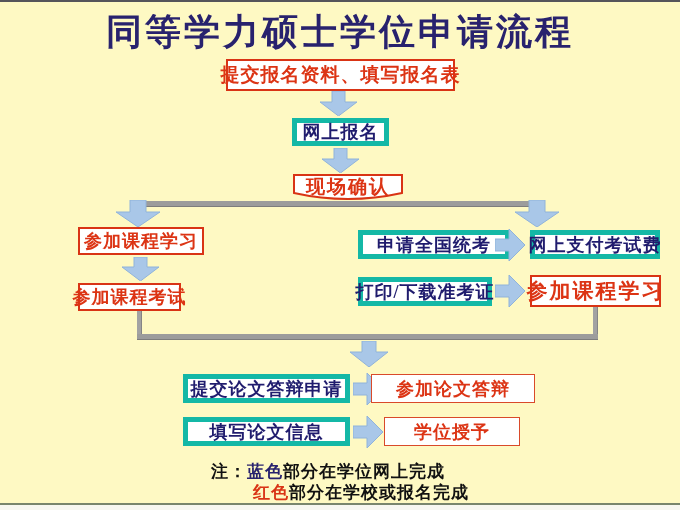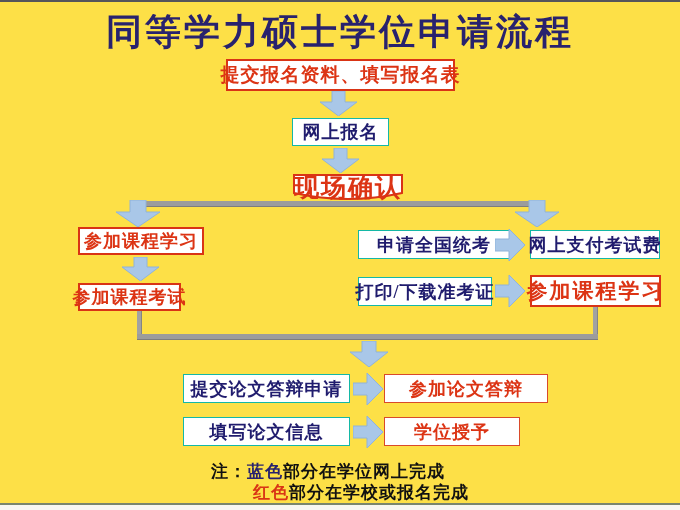--- a/index.html
+++ b/index.html
@@ -5,52 +5,52 @@
   html,body{margin:0;padding:0;}
   body{
     width:680px;height:510px;
     background:#f7f7f1;
     font-family:"Liberation Sans","DejaVu Sans",sans-serif;
     overflow:hidden;
   }
   .canvas{
     position:relative;
     width:680px;height:505px;
-    background:#fde047;
+    background:#fef9c3;
     border-top:2px solid #55555a;
     border-bottom:2px solid #79866d;
     box-sizing:border-box;
   }
   .page-title{
     position:absolute;left:0;top:6px;width:680px;
     text-align:center;
     font-size:36px;font-weight:bold;color:#28226e;
     letter-spacing:3px;white-space:nowrap;
   }
   .box{
     position:absolute;
     background:#ffffff;
     box-sizing:border-box;
     display:flex;align-items:center;justify-content:center;
     font-weight:bold;font-size:18px;
     white-space:nowrap;letter-spacing:1px;
   }
-  .navy{border:1px solid #14b8a6;color:#201c6e;font-family:Liberation Serif, serif;}
+  .navy{border:5px solid #14b8a6;color:#201c6e;font-family:Liberation Serif, serif;}
   .red{border:2px solid #d93415;color:#dc3414;}
   .red-thin{border:1px solid #d94a2a;color:#dc3414;}
   .big-red{font-size:21px;letter-spacing:2px;}
   .submit-box{font-size:19px;}
   .arr{position:absolute;line-height:0;}
   .hbar{position:absolute;height:5px;background:#9c9c9c;border-bottom:1px solid #7d7d7d;}
   .vbar{position:absolute;width:4px;background:#a2a2a2;border-right:1px solid #858585;}
   .onsite{position:absolute;line-height:0;}
   .onsite-label{
     position:absolute;left:0;top:2px;width:100%;height:24px;
     display:flex;align-items:center;justify-content:center;
-    font-size:25px;font-weight:bold;color:#dc3414;letter-spacing:2px;
+    font-size:19px;font-weight:bold;color:#dc3414;letter-spacing:2px;
   }
   .note{
     position:absolute;left:211px;top:459px;
     font-size:17px;font-weight:bold;color:#111111;
     line-height:21px;letter-spacing:1px;white-space:nowrap;
   }
   .note .indent{padding-left:42px;text-align:center;}
   .note .blue{color:#28226e;}
   .note .redc{color:#d93415;}
 </style>
@@ -156,21 +156,21 @@
   <div class="box navy" style="left:183px;top:372px;width:167px;height:29px;">
     <span>提交论文答辩申请</span>
   </div>
 
   <div class="arr" style="left:353px;top:371px;">
     <svg width="30" height="32" viewBox="0 0 30 32">
         <path d="M0 10h14V0l16 16-16 16V22H0z" fill="#a9c7e8" stroke="#90b3da"></path>
       </svg>
   </div>
 
-  <div class="box red-thin" style="left:384px;top:372px;width:164px;height:29px;">
+  <div class="box red-thin" style="left:371px;top:372px;width:164px;height:29px;">
     <span>参加论文答辩</span>
   </div>
 
   <div class="box navy" style="left:183px;top:415px;width:167px;height:29px;">
     <span>填写论文信息</span>
   </div>
 
   <div class="arr" style="left:353px;top:414px;">
     <svg width="30" height="32" viewBox="0 0 30 32">
         <path d="M0 10h14V0l16 16-16 16V22H0z" fill="#a9c7e8" stroke="#90b3da"></path>

